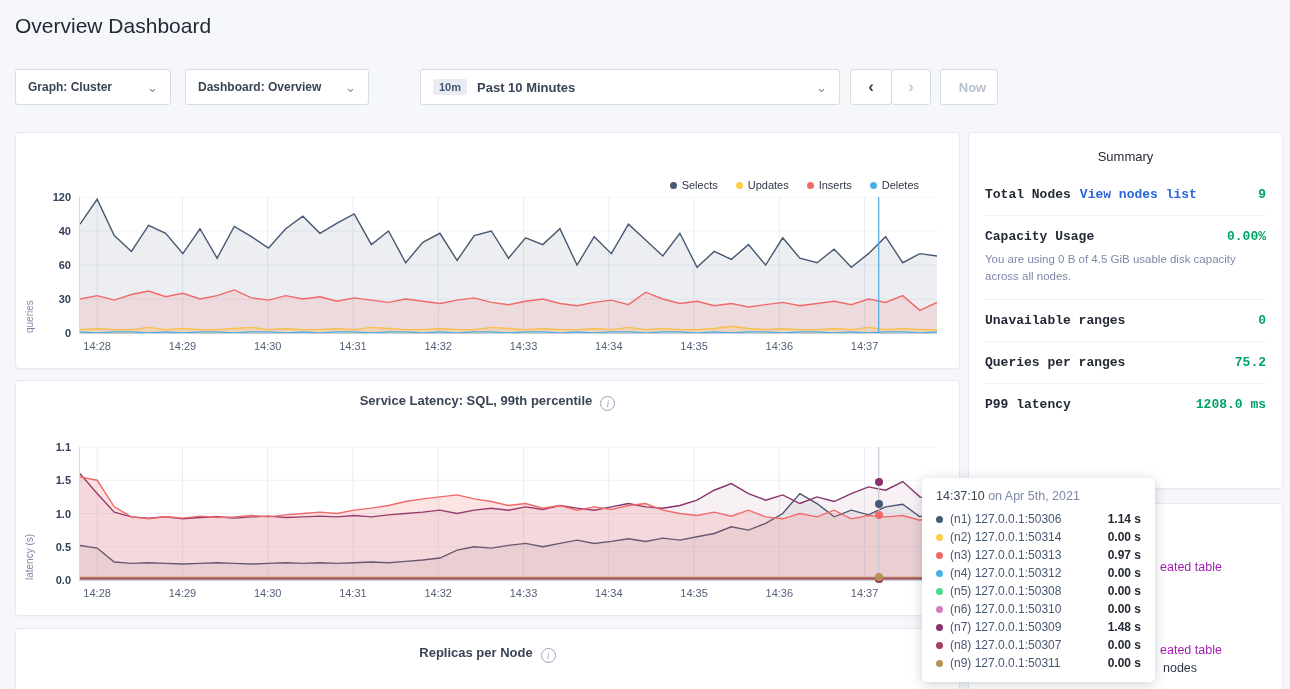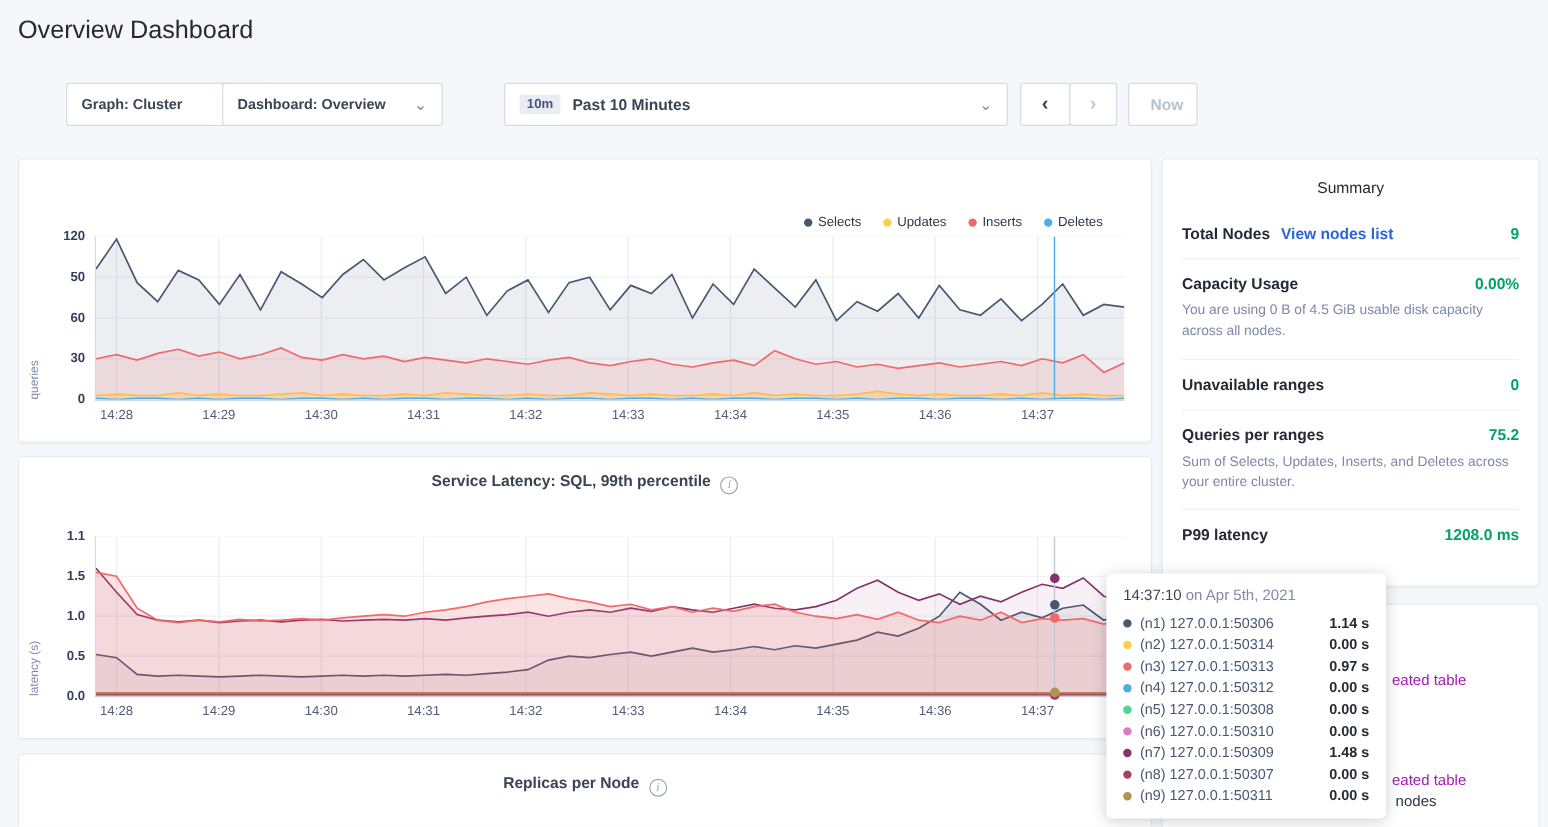--- a/index.html
+++ b/index.html
@@ -13,21 +13,21 @@
   .page-title { position:absolute; left:15px; top:14px; font-size:21px; font-weight:500; color:#242a35; }
 
   
   .ctl {
     position:absolute; top:69px; height:36px;
     background:#fff; border:1px solid #d6dce5; border-radius:3px;
     display:flex; align-items:center; font-size:12px; font-weight:bold; color:#394455;
     padding:0 12px; cursor:pointer;
   }
   .ctl .chev { margin-left:auto; color:#7e89a9; font-size:13px; font-weight:normal; padding-left:10px; }
-  #graph-btn { left:15px; width:171px;margin-left:40px; }
+  #graph-btn { left:15px; width:156px; }
   #dashboard-btn { left:185px; width:184px; }
   #time-selector { left:420px; width:420px; font-size:13px; }
   .time-badge { background:#e9edf3; color:#475872; font-size:11px; font-weight:bold; padding:2px 6px; border-radius:2px; margin-right:10px; }
   #prev-btn { left:850px; width:42px; justify-content:center; font-size:17px; padding:0; }
   #next-btn { left:891px; width:40px; justify-content:center; font-size:17px; padding:0; color:#c5ccd8; }
   #now-btn  { left:940px; width:58px; justify-content:center; color:#b9c0cd; font-size:13px;padding-left:19px; }
 
   
   .panel { position:absolute; background:#fff; border:1px solid #e7ebf1; border-radius:4px; box-shadow:0 1px 2px rgba(0,0,0,0.03); }
   #sql-panel      { left:15px;  top:132px; width:945px; height:237px; }
@@ -58,21 +58,21 @@
   .ytick { position:absolute; right:calc(100% + 9px); transform:translateY(-50%); font-size:11px; font-weight:bold; color:#33415c; }
   .xtick { position:absolute; top:calc(100% + 7px); transform:translateX(-50%); font-size:11px; color:#556078; white-space:nowrap; }
   .axis-label { position:absolute; left:-56px; top:0; height:100%; display:flex; align-items:center; writing-mode:vertical-rl; transform:rotate(180deg); font-size:10px; color:#7e89a9; }
   .chart-dot { position:absolute; width:8px; height:8px; border-radius:50%; transform:translate(-50%,-50%); z-index:5; }
 
   
   .panel-title { text-align:center; font-size:13px; font-weight:normal; color:#242a35; padding:16px 0 10px; }
   .sum-rows { padding:0 16px; }
   .sum-row { padding:13px 0; }
   .sum-row + .sum-row { border-top:1px solid #eef1f5; }
-  .sum-head { display:flex; align-items:flex-start; }
+  .sum-head { display:flex; align-items:flex-start;font-family:Liberation Mono, monospace; }
   .sum-label { font-size:13px; font-weight:bold; color:#242a35; }
   .sum-link { font-size:13px; font-weight:bold; color:#2a66d9; margin-left:9px; text-decoration:none; cursor:pointer; }
   .sum-value { margin-left:auto; font-size:13px; font-weight:bold; color:#00a266; }
   .sum-desc { margin-top:7px; font-size:11.5px; line-height:1.5; color:#7e89a9; padding-right:8px; }
 
   
   .ev-frag { position:absolute; font-size:12.5px; color:#a21caf; white-space:nowrap; }
   #ev-frag-0 { left:191px; top:56px; }
   #ev-frag-1 { left:191px; top:139px; }
   #ev-frag-2 { left:194px; top:157px; color:#2f3747; }
@@ -160,21 +160,21 @@
         <polygon points="0,300 0.0,292.5 20.0,290.0 40.0,292.5 60.0,292.5 80.0,287.5 100.0,292.5 120.0,290.0 140.0,292.5 160.0,292.5 180.0,290.0 200.0,287.5 220.0,292.5 240.0,290.0 260.0,292.5 280.0,292.5 300.0,290.0 320.0,292.5 340.0,287.5 360.0,290.0 380.0,292.5 400.0,292.5 420.0,290.0 440.0,292.5 460.0,292.5 480.0,287.5 500.0,290.0 520.0,292.5 540.0,290.0 560.0,292.5 580.0,292.5 600.0,290.0 620.0,292.5 640.0,287.5 660.0,292.5 680.0,290.0 700.0,292.5 720.0,292.5 740.0,290.0 760.0,285.0 780.0,290.0 800.0,292.5 820.0,290.0 840.0,292.5 860.0,292.5 880.0,290.0 900.0,292.5 920.0,287.5 940.0,292.5 960.0,290.0 980.0,292.5 1000.0,292.5 1000,300" fill="rgba(255,205,71,0.25)" stroke="none"></polygon>
         <polyline points="0.0,292.5 20.0,290.0 40.0,292.5 60.0,292.5 80.0,287.5 100.0,292.5 120.0,290.0 140.0,292.5 160.0,292.5 180.0,290.0 200.0,287.5 220.0,292.5 240.0,290.0 260.0,292.5 280.0,292.5 300.0,290.0 320.0,292.5 340.0,287.5 360.0,290.0 380.0,292.5 400.0,292.5 420.0,290.0 440.0,292.5 460.0,292.5 480.0,287.5 500.0,290.0 520.0,292.5 540.0,290.0 560.0,292.5 580.0,292.5 600.0,290.0 620.0,292.5 640.0,287.5 660.0,292.5 680.0,290.0 700.0,292.5 720.0,292.5 740.0,290.0 760.0,285.0 780.0,290.0 800.0,292.5 820.0,290.0 840.0,292.5 860.0,292.5 880.0,290.0 900.0,292.5 920.0,287.5 940.0,292.5 960.0,290.0 980.0,292.5 1000.0,292.5" fill="none" stroke="#FFCD47" stroke-width="1.4" vector-effect="non-scaling-stroke"></polyline>
         <polygon points="0,300 0.0,225.0 20.0,217.5 40.0,227.5 60.0,215.0 80.0,207.5 100.0,220.0 120.0,212.5 140.0,225.0 160.0,217.5 180.0,205.0 200.0,222.5 220.0,227.5 240.0,217.5 260.0,225.0 280.0,220.0 300.0,230.0 320.0,222.5 340.0,227.5 360.0,232.5 380.0,225.0 400.0,230.0 420.0,235.0 440.0,227.5 460.0,222.5 480.0,232.5 500.0,237.5 520.0,230.0 540.0,225.0 560.0,235.0 580.0,240.0 600.0,232.5 620.0,227.5 640.0,237.5 660.0,210.0 680.0,225.0 700.0,235.0 720.0,230.0 740.0,240.0 760.0,235.0 780.0,242.5 800.0,237.5 820.0,232.5 840.0,240.0 860.0,235.0 880.0,230.0 900.0,237.5 920.0,225.0 940.0,232.5 960.0,217.5 980.0,250.0 1000.0,232.5 1000,300" fill="rgba(241,105,105,0.15)" stroke="none"></polygon>
         <polyline points="0.0,225.0 20.0,217.5 40.0,227.5 60.0,215.0 80.0,207.5 100.0,220.0 120.0,212.5 140.0,225.0 160.0,217.5 180.0,205.0 200.0,222.5 220.0,227.5 240.0,217.5 260.0,225.0 280.0,220.0 300.0,230.0 320.0,222.5 340.0,227.5 360.0,232.5 380.0,225.0 400.0,230.0 420.0,235.0 440.0,227.5 460.0,222.5 480.0,232.5 500.0,237.5 520.0,230.0 540.0,225.0 560.0,235.0 580.0,240.0 600.0,232.5 620.0,227.5 640.0,237.5 660.0,210.0 680.0,225.0 700.0,235.0 720.0,230.0 740.0,240.0 760.0,235.0 780.0,242.5 800.0,237.5 820.0,232.5 840.0,240.0 860.0,235.0 880.0,230.0 900.0,237.5 920.0,225.0 940.0,232.5 960.0,217.5 980.0,250.0 1000.0,232.5" fill="none" stroke="#F16969" stroke-width="1.4" vector-effect="non-scaling-stroke"></polyline>
         <polyline points="0.0,297.5 20.0,300.0 40.0,297.5 60.0,297.5 80.0,300.0 100.0,297.5 120.0,300.0 140.0,297.5 160.0,297.5 180.0,300.0 200.0,297.5 220.0,297.5 240.0,300.0 260.0,297.5 280.0,300.0 300.0,297.5 320.0,297.5 340.0,300.0 360.0,297.5 380.0,297.5 400.0,300.0 420.0,297.5 440.0,300.0 460.0,297.5 480.0,297.5 500.0,300.0 520.0,297.5 540.0,297.5 560.0,300.0 580.0,297.5 600.0,300.0 620.0,297.5 640.0,297.5 660.0,300.0 680.0,297.5 700.0,297.5 720.0,300.0 740.0,297.5 760.0,300.0 780.0,297.5 800.0,297.5 820.0,300.0 840.0,297.5 860.0,297.5 880.0,300.0 900.0,297.5 920.0,300.0 940.0,297.5 960.0,297.5 980.0,300.0 1000.0,297.5" fill="none" stroke="#4CAEE3" stroke-width="1.4" vector-effect="non-scaling-stroke"></polyline>
         <line x1="932.0" y1="0" x2="932.0" y2="300" stroke="#4CAEE3" stroke-width="1.2" vector-effect="non-scaling-stroke"></line>
       </svg>
   <div class="ytick" style="top: 100%;">0</div>
       <div class="ytick" style="top: 75%;">30</div>
       <div class="ytick" style="top: 50%;">60</div>
-      <div class="ytick" style="top: 25%;">50</div>
+      <div class="ytick" style="top: 25%;">40</div>
       <div class="ytick" style="top: 0%;">120</div>
       <div class="xtick" style="left: 2%;">14:28</div>
       <div class="xtick" style="left: 11.95%;">14:29</div>
       <div class="xtick" style="left: 21.9%;">14:30</div>
       <div class="xtick" style="left: 31.85%;">14:31</div>
       <div class="xtick" style="left: 41.8%;">14:32</div>
       <div class="xtick" style="left: 51.75%;">14:33</div>
       <div class="xtick" style="left: 61.7%;">14:34</div>
       <div class="xtick" style="left: 71.65%;">14:35</div>
       <div class="xtick" style="left: 81.6%;">14:36</div>
@@ -272,21 +272,20 @@
       <div class="sum-head">
         <span class="sum-label">Unavailable ranges</span>
         <span class="sum-value">0</span>
       </div>
     </div>
     <div class="sum-row">
       <div class="sum-head">
         <span class="sum-label">Queries per ranges</span>
         <span class="sum-value">75.2</span>
       </div>
-      <div class="sum-desc">Sum of Selects, Updates, Inserts, and Deletes across your entire cluster.</div>
     </div>
     <div class="sum-row">
       <div class="sum-head">
         <span class="sum-label">P99 latency</span>
         <span class="sum-value">1208.0 ms</span>
       </div>
     </div>
   </div>
 </div>
 

